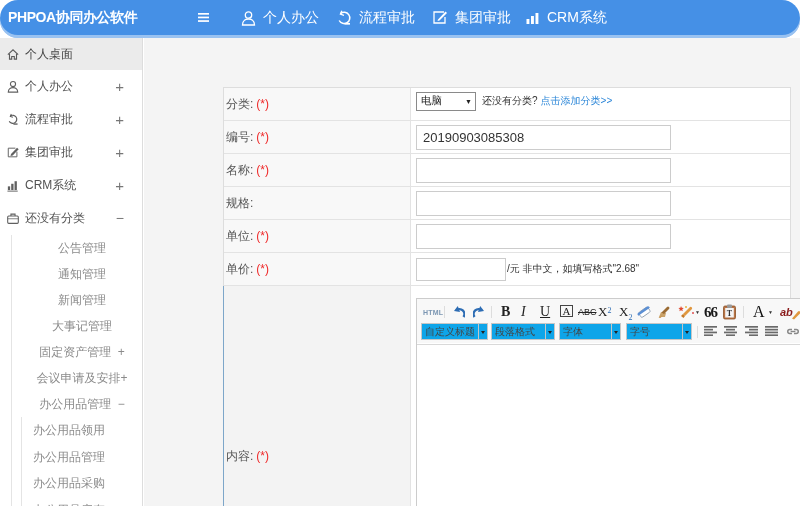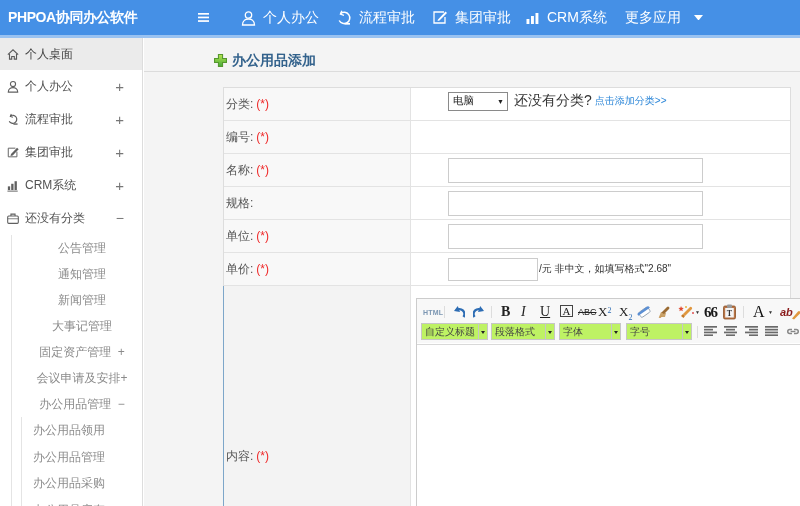--- a/index.html
+++ b/index.html
@@ -2,21 +2,21 @@
 <html><head>
 <meta charset="utf-8">
 <style>
   * { margin:0; padding:0; box-sizing:border-box; }
   html,body { width:800px; height:506px; overflow:hidden; background:#fff;
     font-family:"Liberation Sans", sans-serif; }
   #stage { position:relative; width:800px; height:506px; overflow:hidden; }
 
   
   #topbar { position:absolute; left:0; top:0; width:800px; height:38px;
-    background:#4590e6; box-shadow: inset 0 -3px 0 rgba(255,255,255,0.45); }
+    background:#4590e6; box-shadow: inset 0 -3px 0 rgba(255,255,255,0.45); border-radius: 18px; }
   #logo { position:absolute; left:8px; top:9px; color:#fff; font-size:14px;
     font-weight:bold; letter-spacing:-0.4px; }
   .tbitem { position:absolute; top:0; height:35px; color:#fff; font-size:14px; font-weight:500;
     display:flex; align-items:center; }
   .tbitem svg { margin-right:7px; }
 
   
   #sidebar { position:absolute; left:0; top:38px; width:143px; height:492px;
     background:#fff; border-right:1px solid #ddd; }
   .m1 { position:relative; height:33px; display:flex; align-items:center;
@@ -41,36 +41,36 @@
   #ftable { position:absolute; left:79px; top:49px; width:568px; height:420px;
     border:1px solid #ddd; background:#fff; }
   .frow { position:relative; border-bottom:1px solid #e3e3e3; height:33px; }
   .frow::before { content:""; position:absolute; left:0; top:0; bottom:0; width:186px; background:#f8f8f8; }
   .flabel { position:absolute; left:2px; top:0; height:100%; z-index:2; display:flex;
     align-items:center; font-size:12px; color:#555; }
   .flabel em { color:#ef2929; font-style:normal; margin-left:3px; font-size:12px; }
   .fsep { position:absolute; left:186px; top:0; bottom:0; width:0;
     border-left:1px solid #e3e3e3; }
   .fval { position:absolute; left:192px; top:0; height:100%; display:flex;
-    align-items:center; font-size:12px; color:#333;margin-left:32px; }
+    align-items:center; font-size:12px; color:#333; }
   input.txt { width:255px; height:25px; border:1px solid #ccc; background:#fff;
     font-family:"Liberation Sans", sans-serif; font-size:13px; color:#333;
     padding:0 6px; outline:none; }
   
   #row7 { position:relative; height:220px; border-bottom:none; }
   #row7::before { width:186px; background:#f3f3f3; }
   #editor { position:absolute; left:192px; top:12px; width:400px; height:320px;
     border:1px solid #ccc; background:#fff; }
   #tbar { position:absolute; left:0; top:0; width:100%; height:44px; background:#f8f8f8; }
   #edbody { position:absolute; left:0; top:45px; right:0; bottom:0; background:#fff;
     border-top:1px solid #d9d9d9; }
   .t1 { position:absolute; top:3px; height:20px; display:flex; align-items:center; }
   .vsep { position:absolute; top:7px; width:1px; height:12px; background:#ddd; }
   .serif { font-family:"Liberation Serif", serif; color:#222; }
-  .dd { position:absolute; top:24px; height:17px; border:1px solid #c6c6c6; background:#bef264;
+  .dd { position:absolute; top:24px; height:17px; border:1px solid #c6c6c6; background:#0ea5e9;
     display:flex; align-items:center; font-size:10px; color:#444; white-space:nowrap; overflow:hidden; }
   .dd .tx { padding:0 3px; flex:1 1 auto; overflow:hidden; letter-spacing:0; }
   .dd .ar { width:9px; flex:none; height:100%; border-left:1px solid #c6c6c6; display:flex;
     align-items:center; justify-content:center; }
   .dd .ar i { display:block; width:0; height:0; border:2.5px solid transparent; border-top:3.5px solid #222; margin-top:3px; }
   .al { position:absolute; top:27px; }
   a.lnk { color:#2b86d8; text-decoration:none; }
 </style>
 </head>
 <body>
@@ -106,26 +106,20 @@
       </svg>
       <span>集团审批</span>
     </div>
     <div class="tbitem" style="left:526px">
       <svg width="14" height="14" viewBox="0 0 14 14" fill="#fff">
         <rect x="0.5" y="8" width="2.9" height="5"></rect>
         <rect x="5" y="5" width="2.9" height="8"></rect>
         <rect x="9.5" y="2" width="2.9" height="11"></rect>
       </svg>
       <span>CRM系统</span>
-    </div>
-    <div class="tbitem" style="left:625px">
-      <span>更多应用</span>
-      <svg width="9" height="5.5" viewBox="0 0 9 5.5" style="margin-left:13px">
-        <path d="M0 0 L9 0 L4.5 5.5 Z" fill="#fff"></path>
-      </svg>
     </div>
   </div>
 
   <div id="sidebar">
     <div class="m1 sel">
       <svg class="ic" viewBox="0 0 14 14" fill="none" stroke="#5a5a5a" stroke-width="1.3">
         <path d="M1 7.2 L7 1.5 L13 7.2"></path>
         <path d="M2.9 6.2 L2.9 12.4 L5.5 12.4 L5.5 9.3 L8.5 9.3 L8.5 12.4 L11.1 12.4 L11.1 6.2"></path>
       </svg>
       <span>个人桌面</span>
@@ -185,49 +179,39 @@
       <div class="m3wrap">
         <div class="m3">办公用品领用</div>
         <div class="m3">办公用品管理</div>
         <div class="m3">办公用品采购</div>
         <div class="m3">办公用品库存</div>
       </div>
     </div>
   </div>
 
   <div id="main">
-    <div id="titlebar">
-      <svg style="position:absolute;left:70px;top:16px" width="13" height="13" viewBox="0 0 12 12">
-        <defs>
-            <linearGradient id="gp" x1="0" y1="0" x2="0" y2="1">
-          <stop offset="0" stop-color="#b8e24e"></stop>
-              <stop offset="0.5" stop-color="#7ec845"></stop>
-              <stop offset="1" stop-color="#47a83c"></stop>
-        </linearGradient>
-          </defs>
-        <path d="M4.1 0.5 L7.9 0.5 L7.9 4.1 L11.5 4.1 L11.5 7.9 L7.9 7.9 L7.9 11.5 L4.1 11.5 L4.1 7.9 L0.5 7.9 L0.5 4.1 L4.1 4.1 Z" fill="url(#gp)" stroke="#55972e" stroke-width="1"></path>
-      </svg>
-      <div id="titletext">办公用品添加</div>
-    </div>
 
     <div id="ftable">
 
       <div class="frow">
         <div class="flabel">分类: <em>(*)</em></div>
           <div class="fsep"></div>
         <div class="fval" style="padding-bottom:6px">
           <span style="display:inline-flex;align-items:center;justify-content:space-between;width:60px;height:19px;border:1px solid #8a8a8a;background:#fff;padding:0 3px 0 4px;color:#222;font-size:10.5px;">电脑 <span style="font-size:7px;color:#222">▼</span></span>
-          <span style="margin-left:6px;color:#333;font-size:14px">还没有分类?</span>
+          <span style="margin-left:6px;color:#333;font-size:10px">还没有分类?</span>
           <a class="lnk" style="margin-left:3px;font-size:10px">点击添加分类&gt;&gt;</a>
         </div>
       </div>
 
       <div class="frow">
         <div class="flabel">编号: <em>(*)</em></div>
           <div class="fsep"></div>
+        <div class="fval">
+            <input class="txt" value="20190903085308" style="">
+          </div>
       </div>
 
       <div class="frow">
         <div class="flabel">名称: <em>(*)</em></div>
           <div class="fsep"></div>
         <div class="fval">
             <input class="txt" style="">
           </div>
       </div>
 

